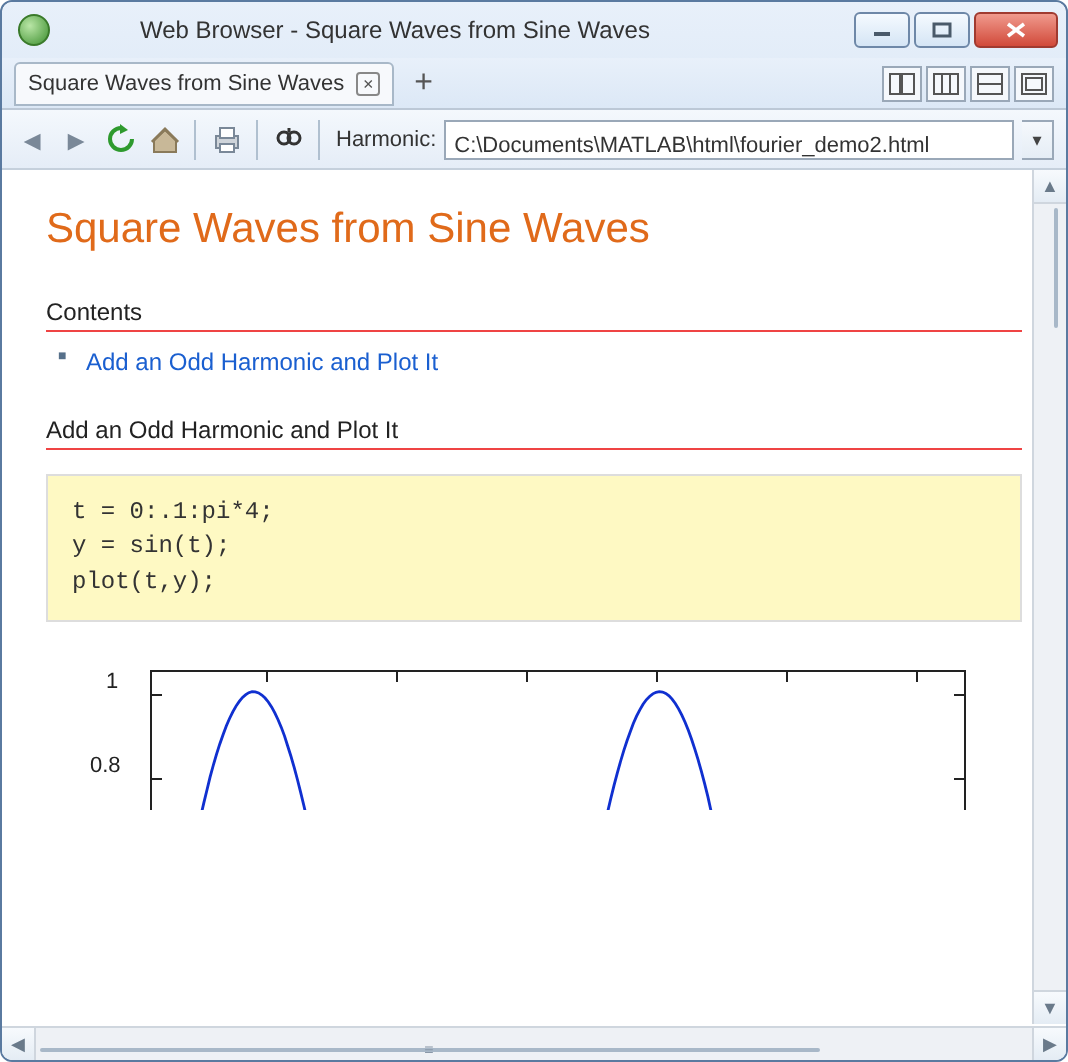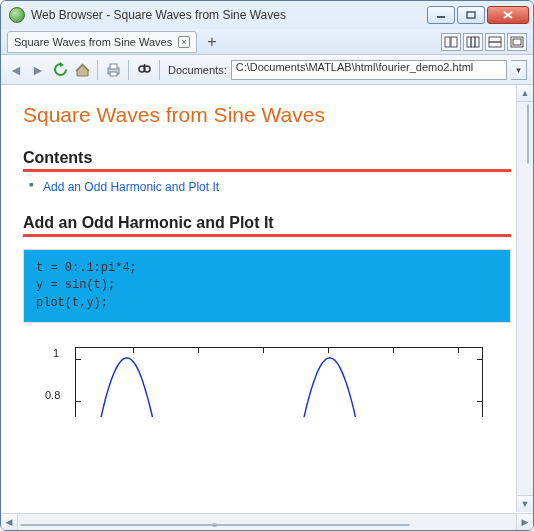--- a/index.html
+++ b/index.html
@@ -16,20 +16,21 @@
   }
   .window-frame {
     background: linear-gradient(#e8f0fa, #d8e6f5);
     border-radius: 5px 5px 0 0;
   }
   .titlebar {
     display: flex;
     align-items: center;
     height: 28px;
     padding: 0 4px 0 8px;
+    gap: 39px;
   }
   .title-icon {
     width: 16px; height: 16px;
     border-radius: 50%;
     background: radial-gradient(circle at 35% 35%, #b9e6a6, #3d8f2f);
     border: 1px solid #3a7a2a;
     margin-right: 6px;
     flex-shrink: 0;
   }
   .title-text {
@@ -123,21 +124,21 @@
     font-size:14px;
   }
   .loc-label {
     font-size: 11px;
     color: #333;
     margin-left: 2px;
   }
   .loc-input {
     flex: 1;
     display: flex;
-    align-items: flex-start;
+    align-items: flex-end;
     height: 20px;
     background: #fff;
     border: 1px solid #9aa8b8;
     padding: 0 4px;
     font-size: 11px;
     color: #333;
     white-space: nowrap;
     overflow: hidden;
   }
   .loc-drop {
@@ -187,25 +188,25 @@
     font-weight: normal;
     margin-bottom: 22px;
   }
   p.intro {
     font-size: 12px;
     line-height: 1.45;
     color: #222;
     margin-bottom: 22px;
   }
   h2.section {
-    font-size: 16px;
-    font-weight: bold;
+    font-size: 12px;
+    font-weight: normal;
     color: #222;
     margin-bottom: 8px;
-    border-bottom: 3px solid #ef4444;
+    border-bottom: 1px solid #ef4444;
     padding-bottom: 2px;
   }
   ul.toc {
     list-style: none;
     margin: 0 0 20px 6px;
   }
   ul.toc li {
     position: relative;
     padding-left: 14px;
     margin: 6px 0;
@@ -214,21 +215,21 @@
     content:"■";
     position:absolute; left:0; top:1px;
     font-size:7px; color:#56708a;
   }
   ul.toc a {
     color: #1a5fd0;
     text-decoration: none;
     font-size: 12px;
   }
   pre.code {
-    background:#0ea5e9;
+    background:#fef9c3;
     border:1px solid #ddd;
     padding:10px 12px;
     font-family: "Courier New", monospace;
     font-size:12px;
     color:#333;
     line-height:1.45;
     margin-top:12px;
     margin-bottom:24px;
     white-space:pre;
   }
@@ -347,21 +348,21 @@
     </div>
     <div class="tb-sep"></div>
     <div class="tb-icon">
       <svg width="15" height="14">
           <circle cx="5" cy="6" r="3" fill="none" stroke="#333" stroke-width="1.5"></circle>
           <circle cx="10" cy="6" r="3" fill="none" stroke="#333" stroke-width="1.5"></circle>
           <line x1="7.5" y1="3" x2="7.5" y2="1" stroke="#333" stroke-width="1.5"></line>
         </svg>
     </div>
     <div class="tb-sep"></div>
-    <span class="loc-label">Documents:</span>
+    <span class="loc-label">Harmonic:</span>
     <div class="loc-input">
       <span>C:\Documents\MATLAB\html\fourier_demo2.html</span>
     </div>
     <div class="loc-drop">▾</div>
   </div>
 </div>
 
 <div class="content-wrap">
   <div class="content">
     <h1 class="page-title">Square Waves from Sine Waves</h1>

